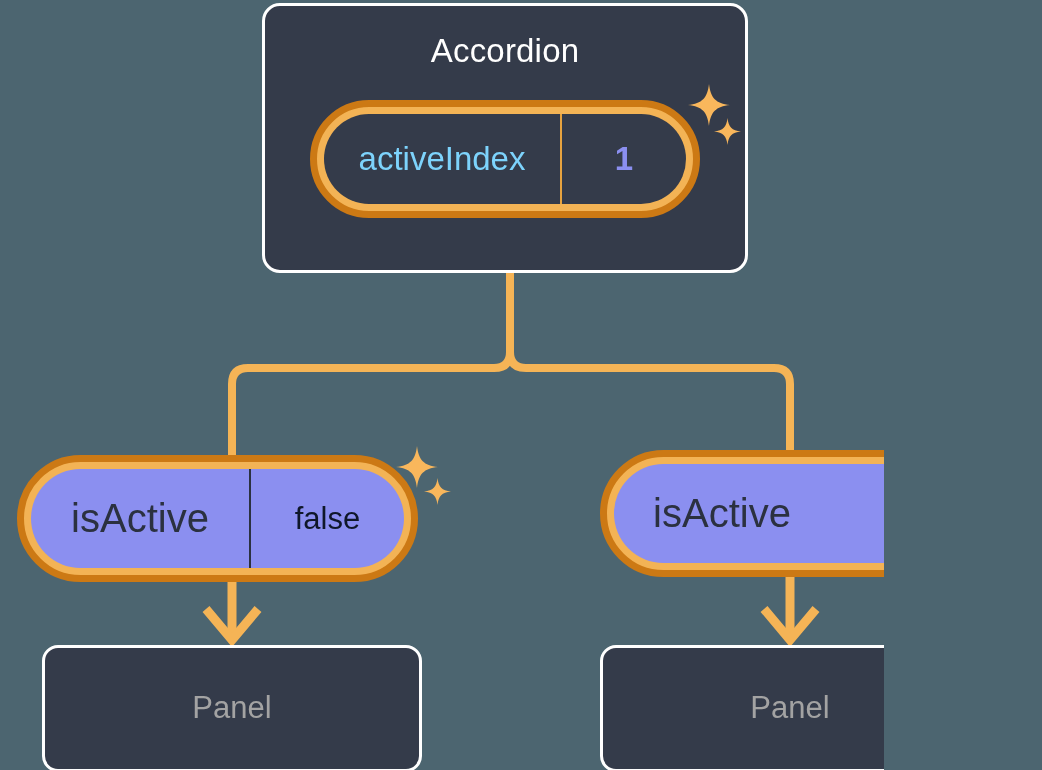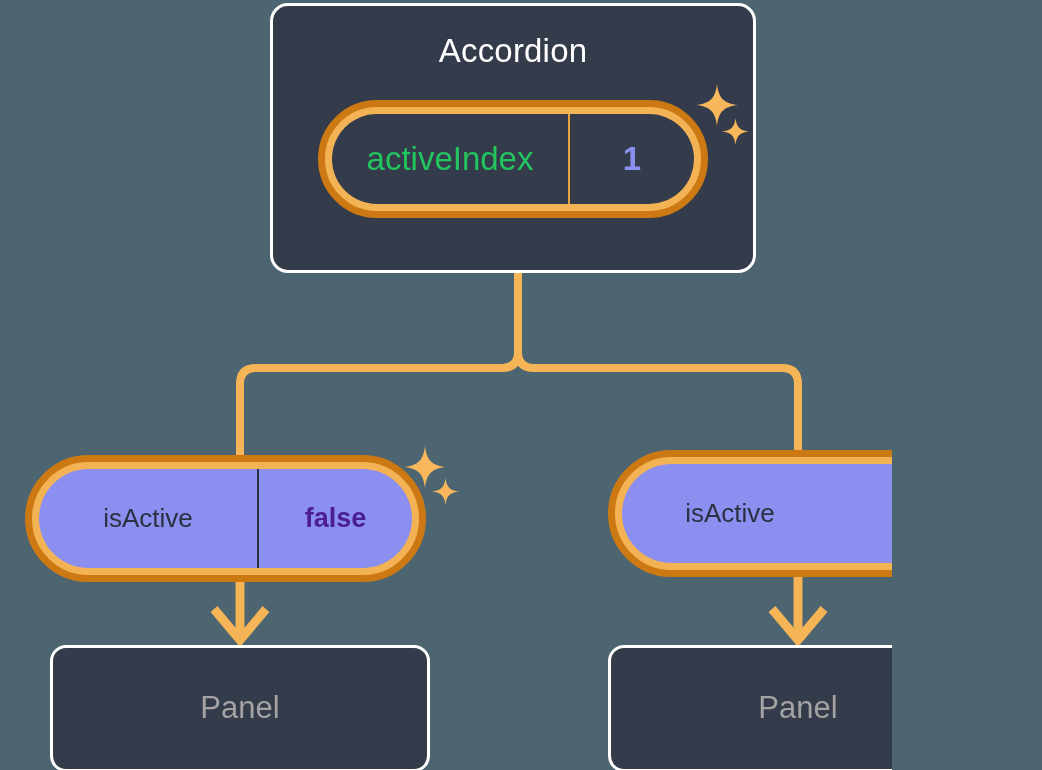--- a/index.html
+++ b/index.html
@@ -7,21 +7,20 @@
     padding: 0;
     background: #4c6570;
   }
   #stage {
     position: relative;
     width: 884px;
     height: 770px;
     background: #4c6570;
     overflow: hidden;
     font-family: "Liberation Sans", sans-serif;
-    margin-left: 8px;
   }
 
   
   #connectors {
     position: absolute;
     left: 0; top: 0;
     width: 1042px;
     height: 770px;
     pointer-events: none;
   }
@@ -95,42 +94,42 @@
   
   #pill-active-index {
     left: 310px;
     top: 100px;
     width: 390px;
     height: 118px;
   }
   #pill-active-index .pill-inner { background: #343b4a; }
   #pill-active-index .pill-key {
     width: 238px;
-    color: #22c55e;
+    color: #7dd3fc;
     font-size: 33px;
     border-right: 2px solid #e7a33f;
   }
   #pill-active-index .pill-val {
     flex: 1;
     color: #8b8ff0;
     font-size: 33px;
     font-weight: bold;
   }
 
   
   .pill-filled .pill-inner { background: #8b8ff0; }
   .pill-filled .pill-key {
     color: #2b3140;
-    font-size: 26px;
+    font-size: 40px;
   }
   .pill-filled .pill-val {
     flex: 1;
-    color: #4c1d95;
-    font-size: 27px;
-    font-weight: bold;
+    color: #0f172a;
+    font-size: 31px;
+    font-weight: normal;
     border-left: 2px solid #2b3140;
   }
 
   #pill-is-active-false {
     left: 17px;
     top: 455px;
     width: 401px;
     height: 127px;
   }
   #pill-is-active-false .pill-key { width: 218px; }

